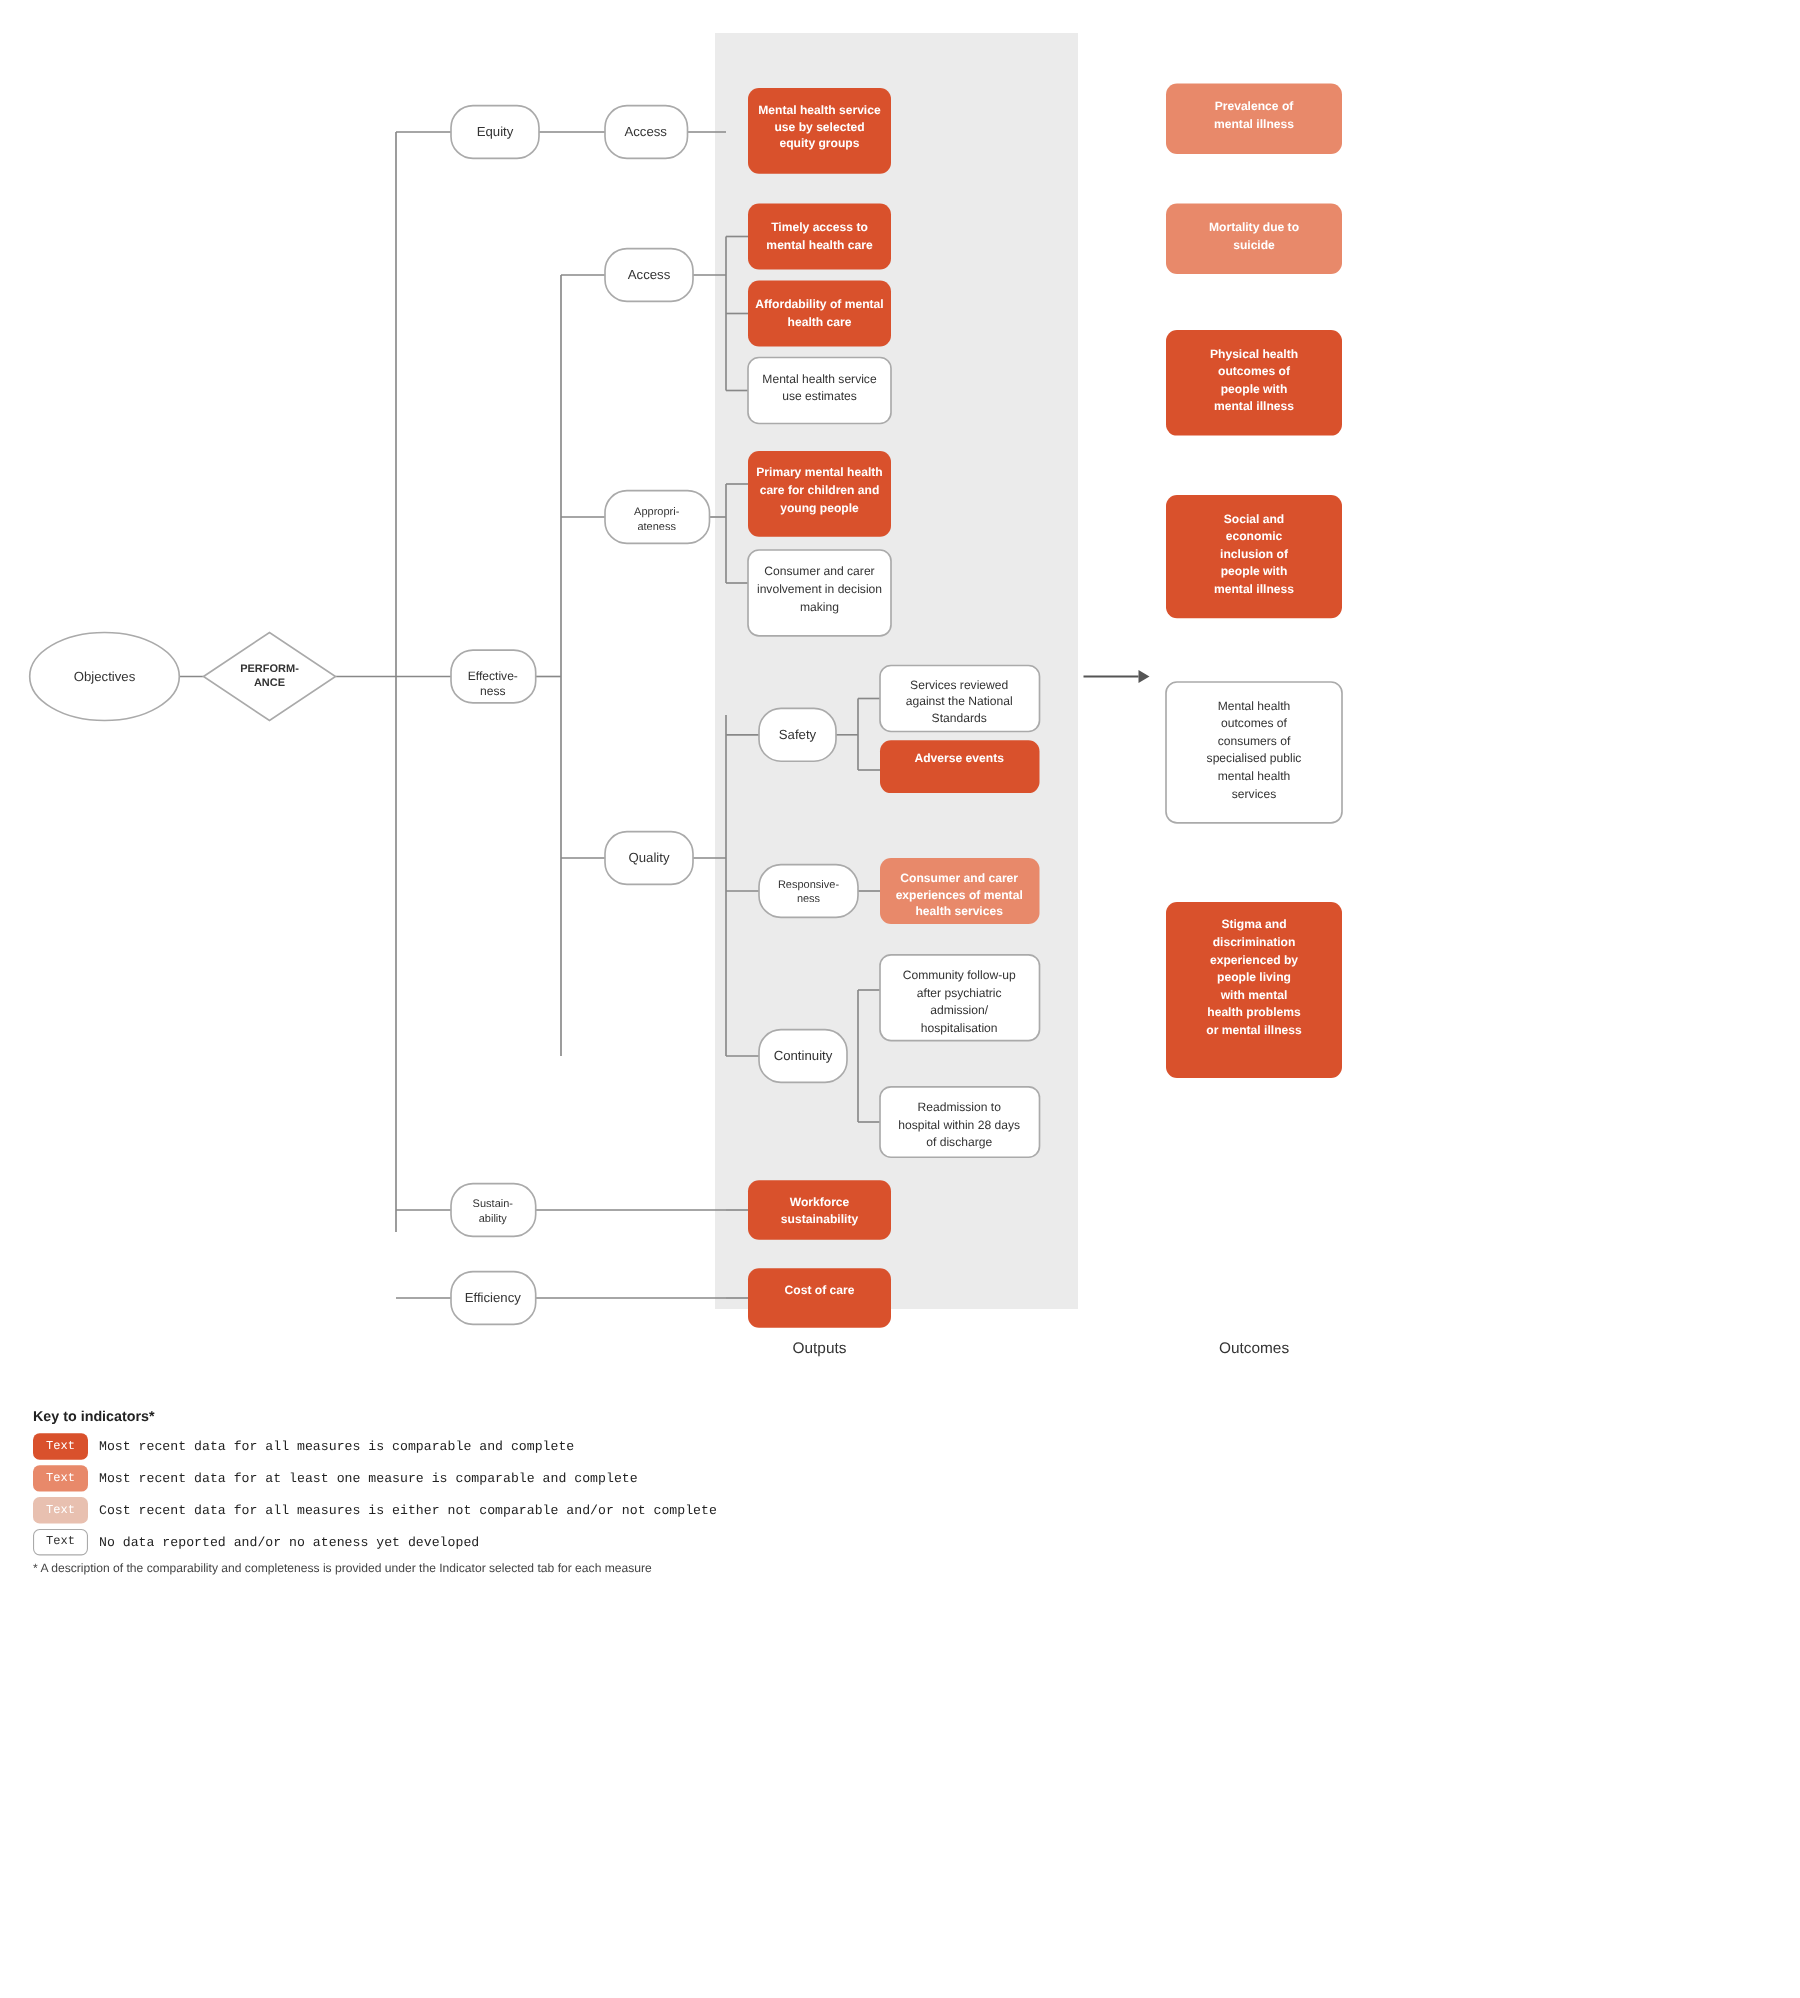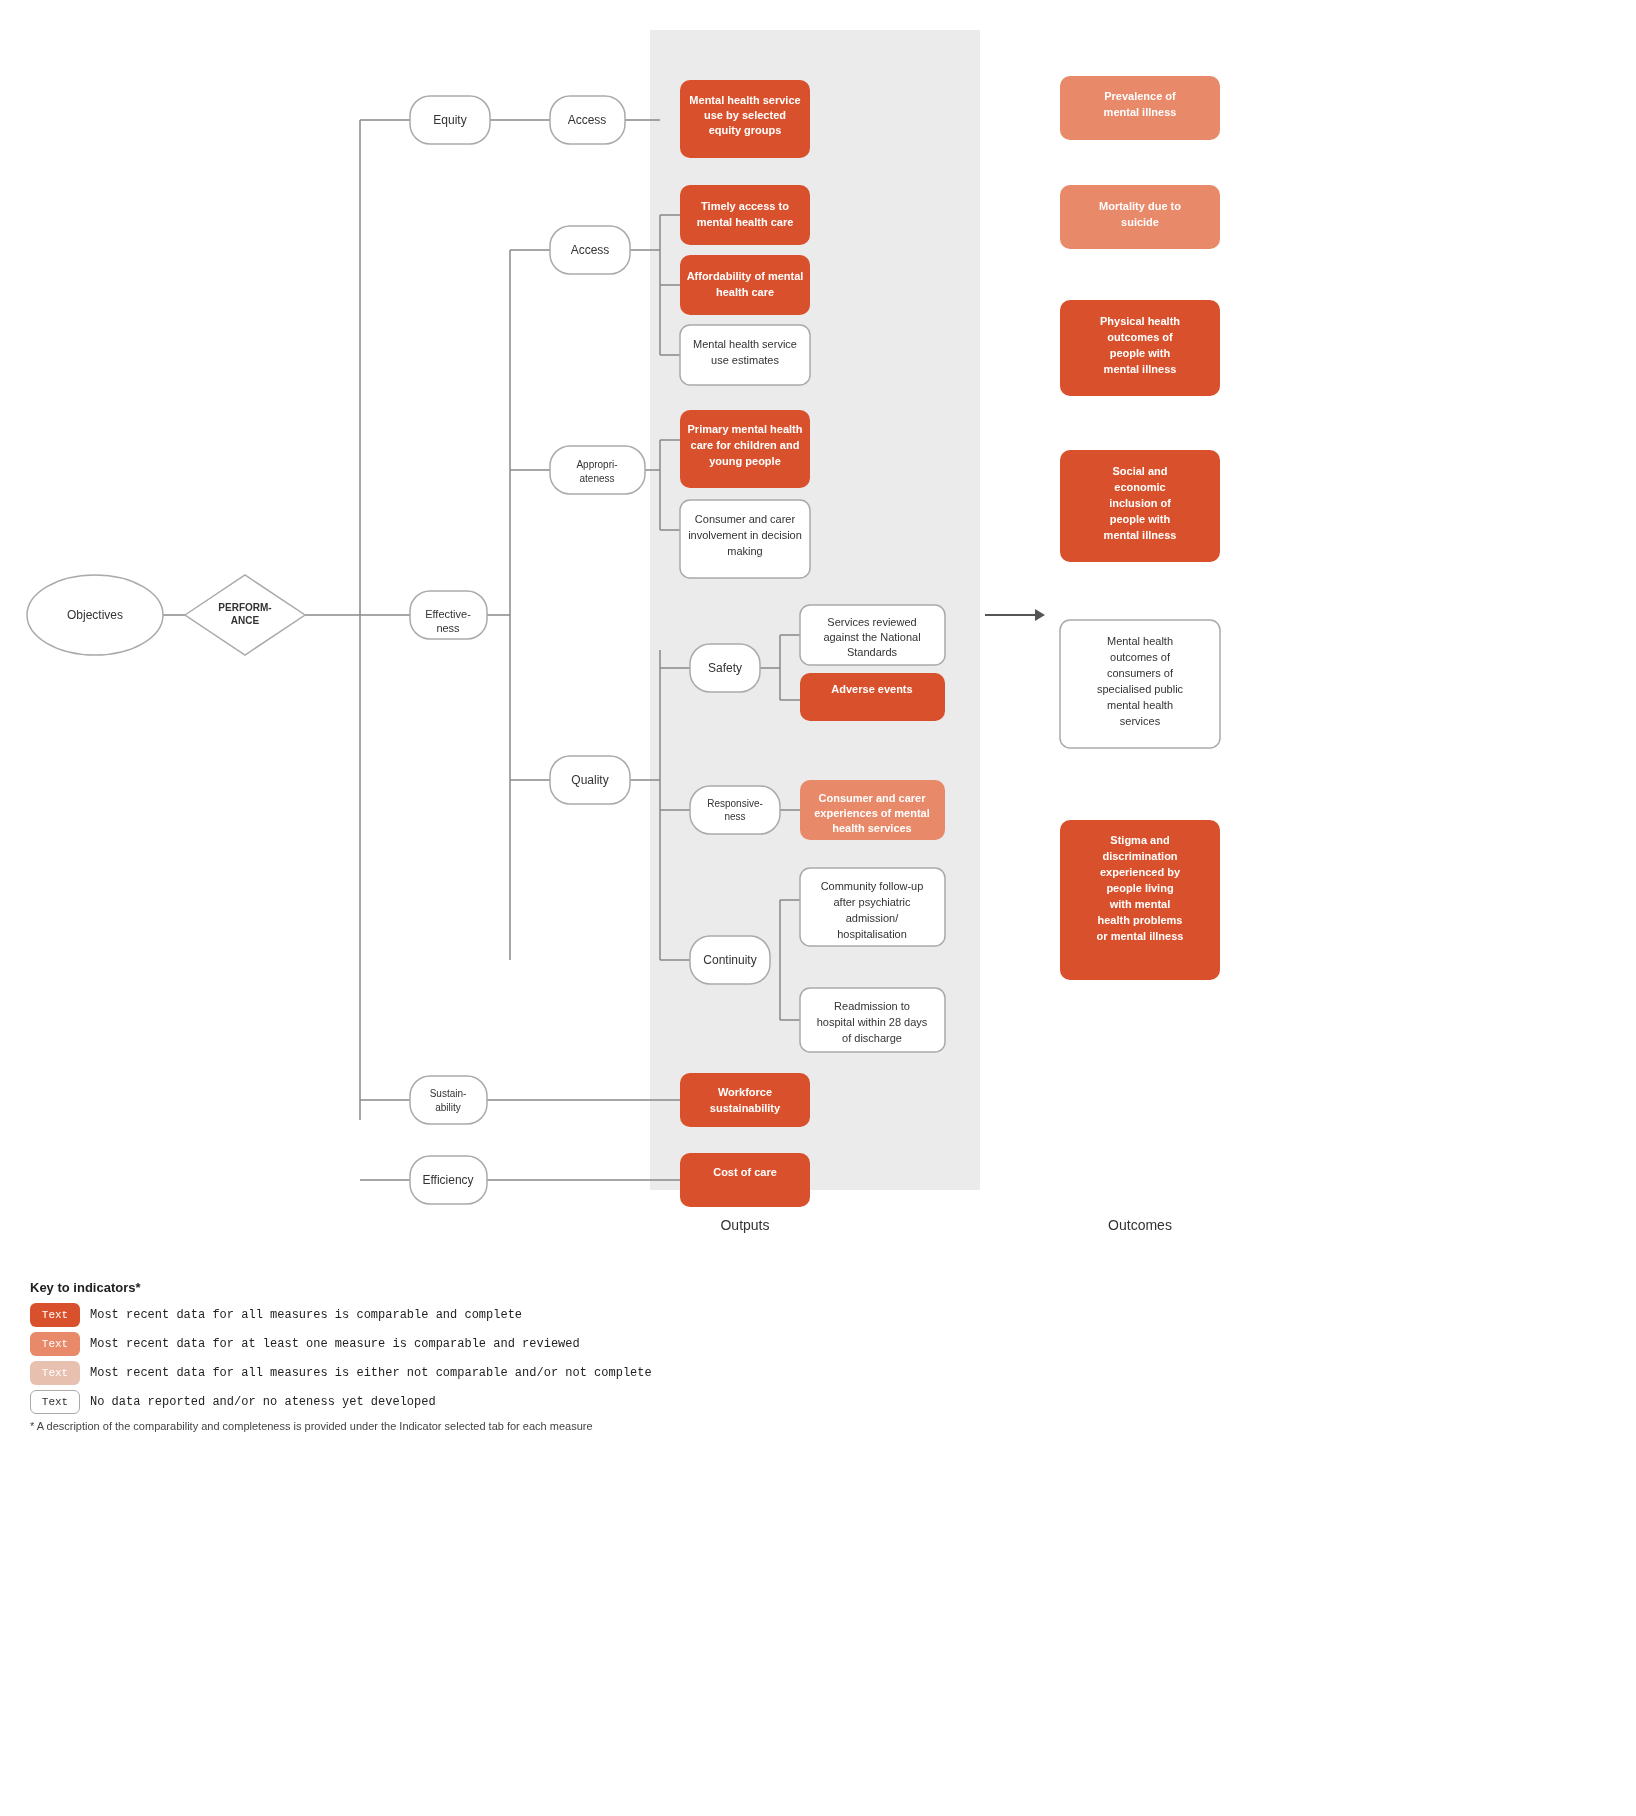--- a/index.html
+++ b/index.html
@@ -292,27 +292,27 @@
   <div class="key-row">
     <div class="key-box" style="background: #d9512c;">
       <span>Text</span>
     </div>
     <span>Most recent data for all measures is comparable and complete</span>
   </div>
   <div class="key-row">
     <div class="key-box" style="background: #e8896a;">
       <span>Text</span>
     </div>
-    <span>Most recent data for at least one measure is comparable and reviewed</span>
+    <span>Most recent data for at least one measure is comparable and complete</span>
   </div>
   <div class="key-row">
     <div class="key-box" style="background: #e8c0b0;">
       <span>Text</span>
     </div>
-    <span>Most recent data for all measures is either not comparable and/or not complete</span>
+    <span>Cost recent data for all measures is either not comparable and/or not complete</span>
   </div>
   <div class="key-row">
     <div class="key-box key-box-white">
       <span style="color:#333;">Text</span>
     </div>
     <span>No data reported and/or no ateness yet developed</span>
   </div>
   <div class="key-footnote">* A description of the comparability and completeness is provided under the Indicator selected tab for each measure</div>
 </div>
 

